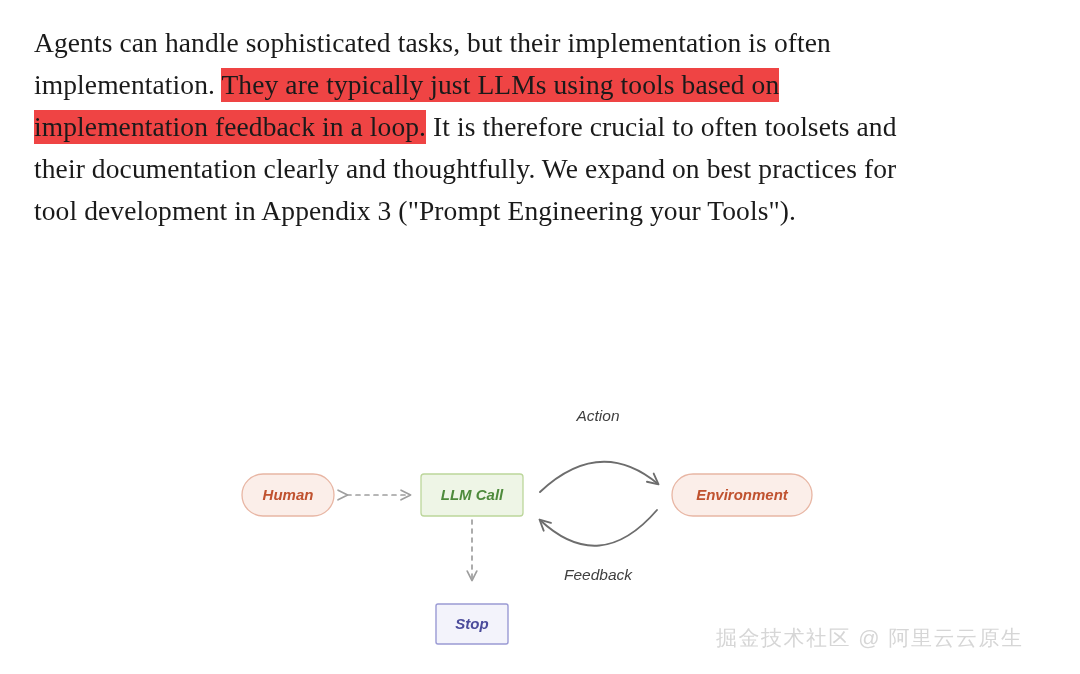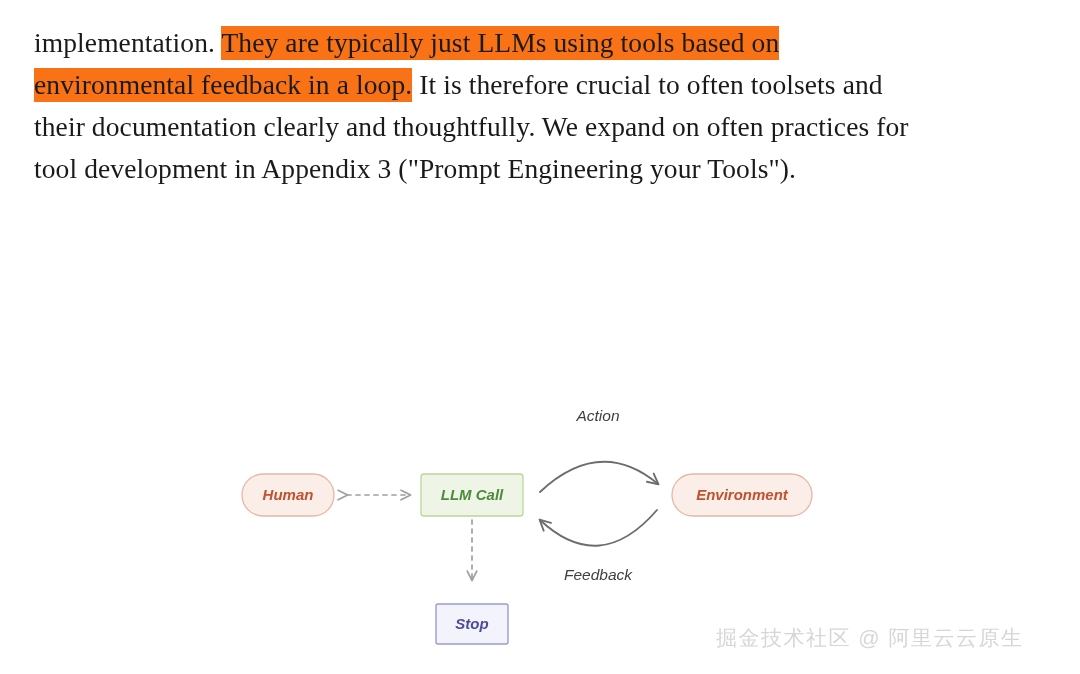--- a/index.html
+++ b/index.html
@@ -24,21 +24,21 @@
   }
   .para-line {
     font-family: "Liberation Serif", serif;
     font-size: 27.5px;
     line-height: 42px;
     color: #1a1a1a;
     white-space: nowrap;
     letter-spacing: 0.1px;
   }
   .hl {
-    background: #f97316;
+    background: #ef4444;
     padding: 1px 0 2px 0;
     box-decoration-break: clone;
     -webkit-box-decoration-break: clone;
   }
 
   
   #diagram {
     position: absolute;
     left: 0;
     top: 380px;
@@ -71,27 +71,30 @@
     white-space: nowrap;
     user-select: none;
     text-align: right;
   }
 </style>
 </head>
 <body>
 
 <div id="paragraph-block">
   <div class="para-line">
+    <span>Agents can handle sophisticated tasks, but their implementation is often</span>
+  </div>
+  <div class="para-line">
     <span>implementation. </span><span class="hl">They are typically just LLMs using tools based on</span>
   </div>
   <div class="para-line">
-    <span class="hl">environmental feedback in a loop.</span><span> It is therefore crucial to often toolsets and</span>
+    <span class="hl">implementation feedback in a loop.</span><span> It is therefore crucial to often toolsets and</span>
   </div>
   <div class="para-line">
-    <span>their documentation clearly and thoughtfully. We expand on often practices for</span>
+    <span>their documentation clearly and thoughtfully. We expand on best practices for</span>
   </div>
   <div class="para-line">
     <span>tool development in Appendix 3 ("Prompt Engineering your Tools").</span>
   </div>
 </div>
 
 <div id="diagram">
   <svg width="1080" height="280" viewBox="0 0 1080 280" xmlns="http://www.w3.org/2000/svg">
     <defs>
       <marker id="arrow-solid" viewBox="0 0 10 10" refX="8.5" refY="5" markerWidth="7" markerHeight="7" orient="auto-start-reverse">

